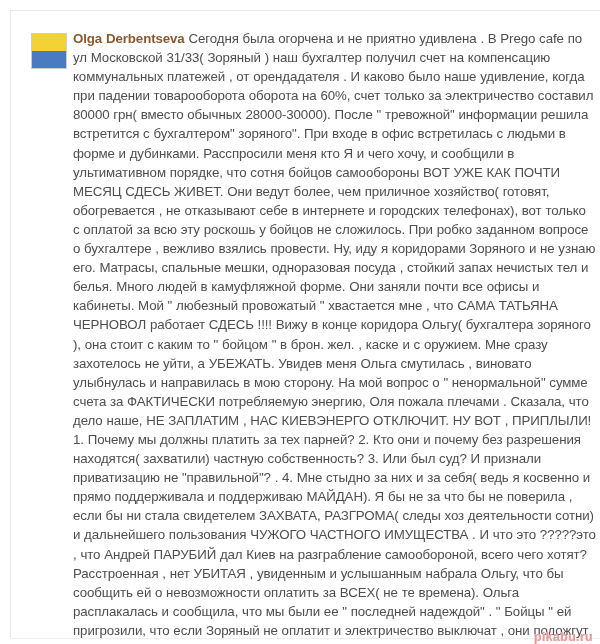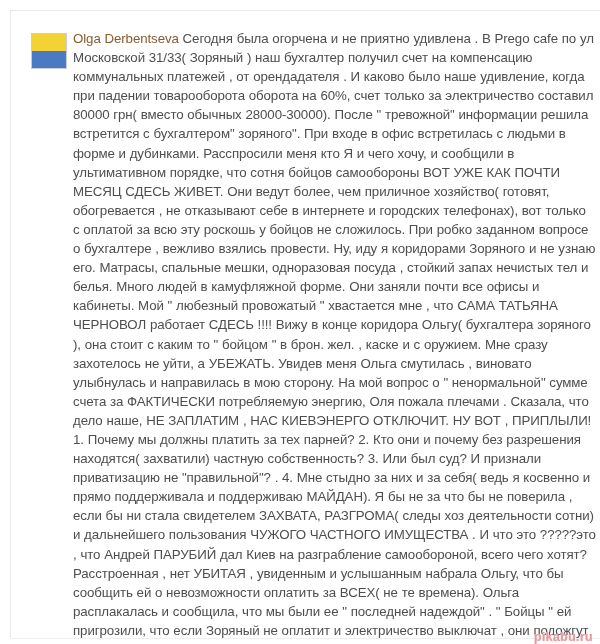--- a/index.html
+++ b/index.html
@@ -25,21 +25,21 @@
   .flag-bottom{background:var(--flag-blue,#4a7ac2);}
   .content{
     position:absolute;left:62px;top:18px;right:4px;
   }
   .post-text{
     font-size:13.3px;line-height:19.1px;color:#4e4e4e;
     letter-spacing:-0.1px;
     word-spacing:0.2px;
   }
   .author{
-    font-weight:normal;color:var(--name-color,#8a5a2e);cursor:pointer;text-align:right;
+    font-weight:bold;color:var(--name-color,#8a5a2e);cursor:pointer;text-align:right;
   }
   .watermark{
     position:absolute;right:7px;bottom:0;
     font-size:12.5px;font-weight:bold;
     color:var(--watermark-color,#e39a9a);
     text-shadow:0.5px 0.5px 0 #ffffff, -0.5px -0.5px 0 #f3cccc;
     letter-spacing:0.3px;
   }
 </style>
 </head>

